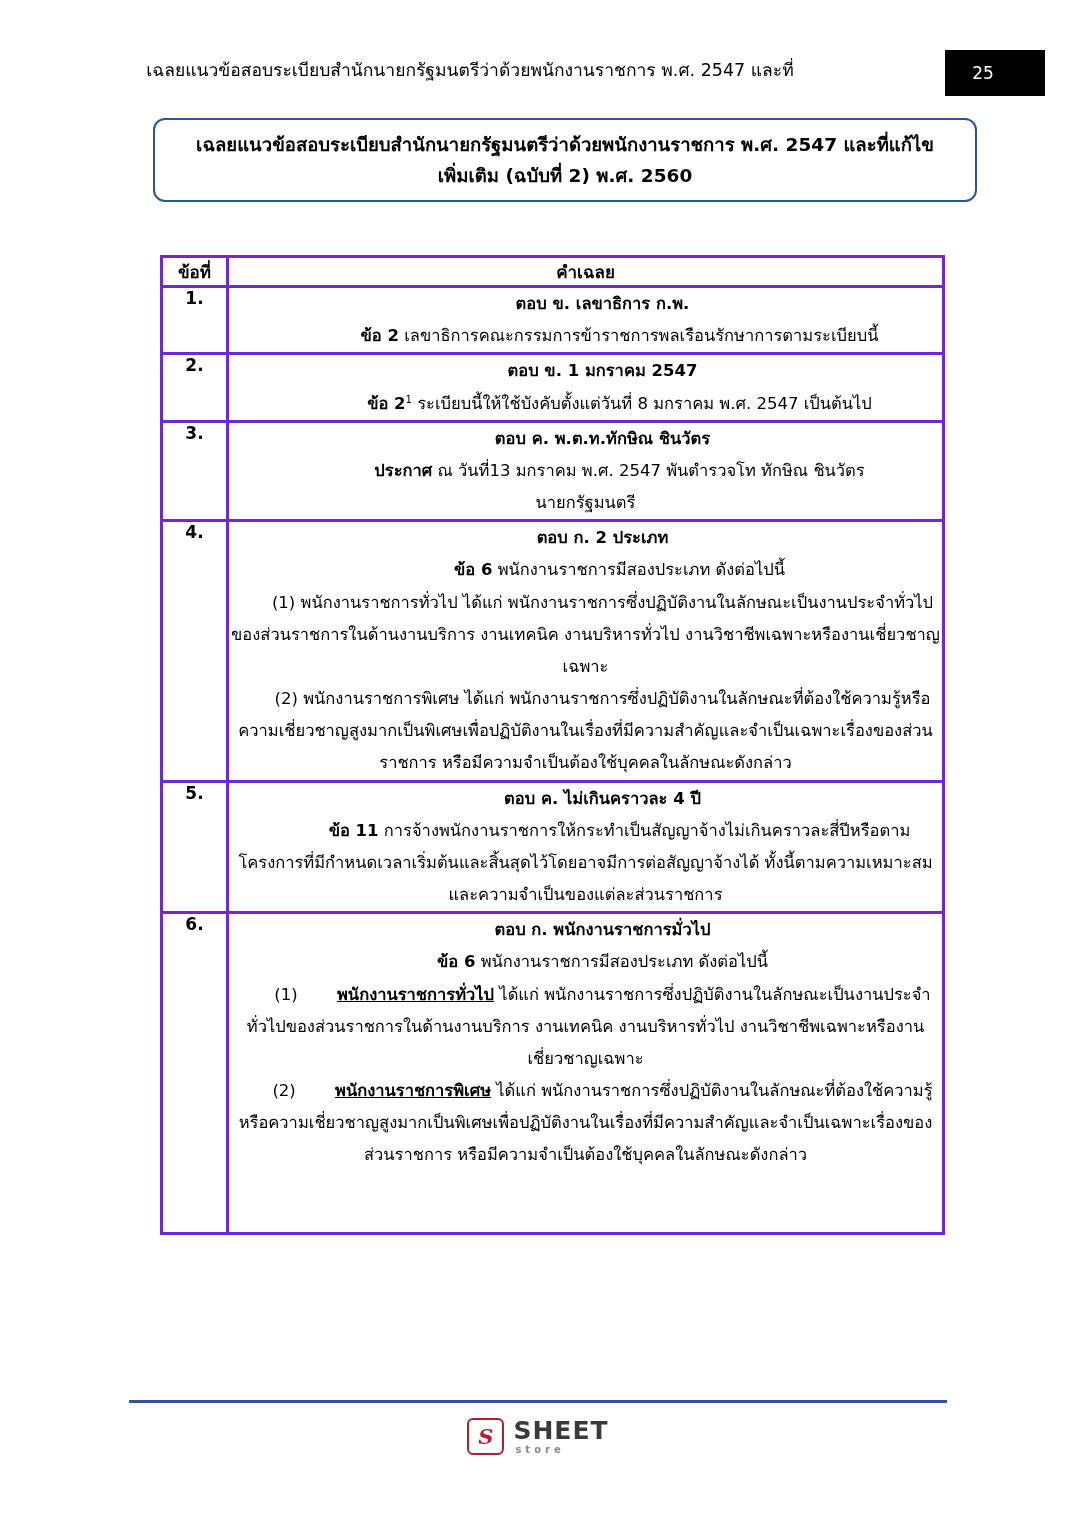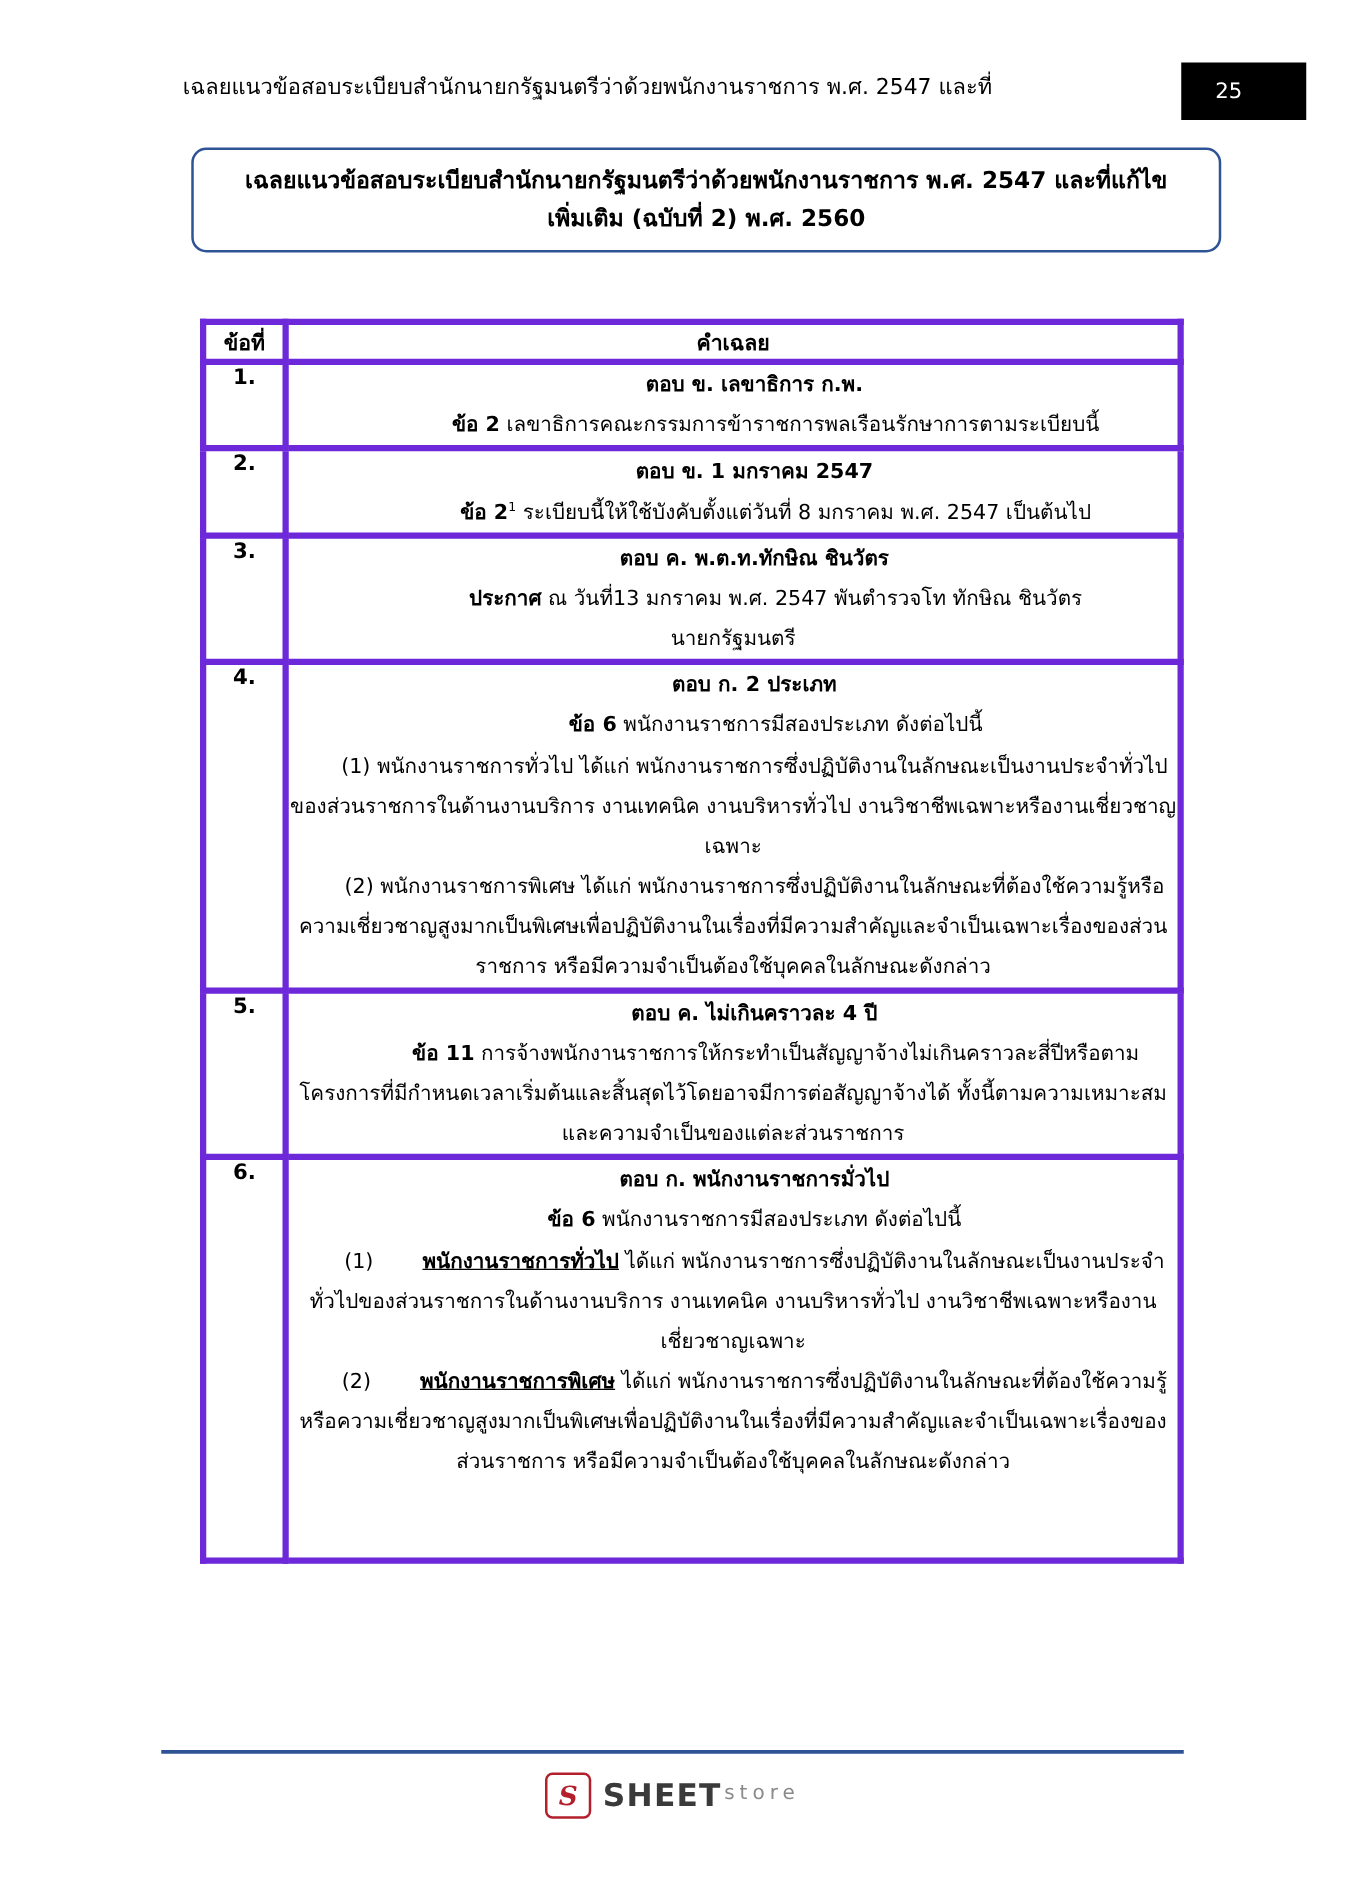--- a/index.html
+++ b/index.html
@@ -80,21 +80,21 @@
   
   .answer-table {
     position: absolute;
     left: 160px;
     top: 255px;
     width: 782px;
     border-collapse: collapse;
     table-layout: fixed;
   }
   .answer-table td, .answer-table th {
-    border: 5px solid #6d28d9;
+    border: 3px solid #6d28d9;
     vertical-align: top;
     padding: 0;
     text-align: center;
   }
   .col-no { width: 66px; }
   .col-ans { width: 716px; }
 
   .head-cell {
     text-align: center;
     font-weight: bold;
@@ -148,35 +148,36 @@
     font-weight: bold;
     font-size: 21px;
     font-style: italic;
     display: flex;
     align-items: center;
     justify-content: center;
     font-family: "DejaVu Serif", serif;
   }
   .logo-text {
     display: flex;
-    flex-direction: row;
+    flex-direction: column;
     line-height: 1;
   }
   .logo-main {
     font-size: 25px;
     font-weight: bold;
     letter-spacing: 1px;
     color: #3a3a3a;
   }
   .logo-sub {
-    font-size: 16px;
+    font-size: 10px;
     letter-spacing: 4px;
     color: #8a8a8a;
     margin-top: 2px;
     margin-left: 2px;
+    font-weight: bold;
   }
 </style>
 </head>
 <body>
 
 <div class="page-header">
   <div class="header-text">เฉลยแนวข้อสอบระเบียบสำนักนายกรัฐมนตรีว่าด้วยพนักงานราชการ พ.ศ. 2547 และที่</div>
   <div class="header-black-box"></div>
   <div class="page-number">25</div>
 </div>

